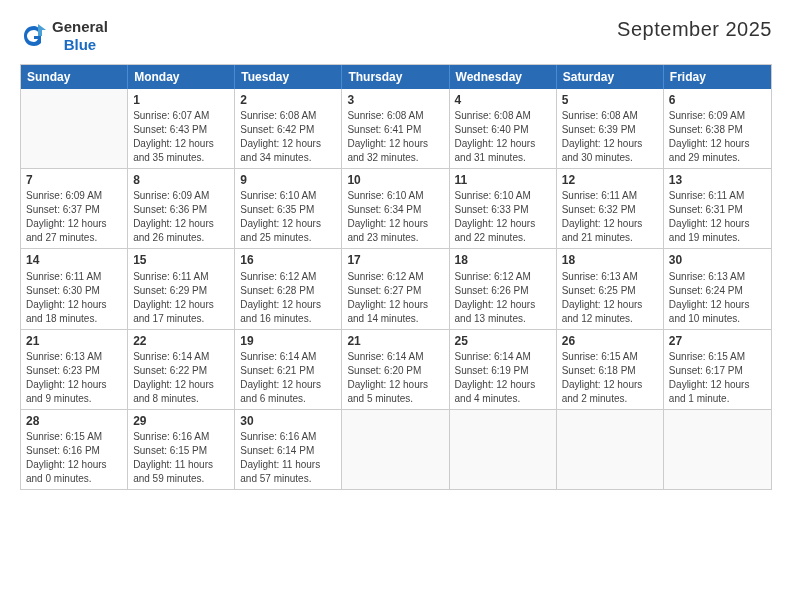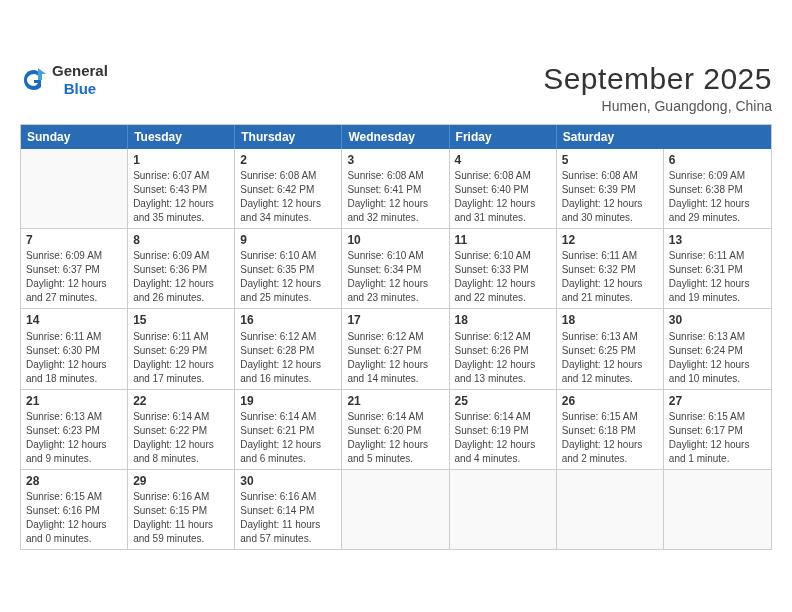--- a/index.html
+++ b/index.html
@@ -9,21 +9,20 @@
       font-family: Arial, sans-serif;
       background: #fff;
       overflow: hidden;
     }
     .page {
       width: 792px;
       height: 445px;
       padding: 18px 20px 10px 20px;
       display: flex;
       flex-direction: column;
-      margin-top: 44px;
     }
     .header {
       display: flex;
       justify-content: space-between;
       align-items: flex-start;
       margin-bottom: 10px;
     }
     .logo {
       display: flex;
       align-items: center;
@@ -37,21 +36,21 @@
     .logo-general { color: #333; }
     .logo-blue { color: #1a6bc4; text-align: center; }
     .logo-icon {
       width: 28px;
       height: 28px;
     }
     .title-block {
       text-align: right;
     }
     .month-title {
-      font-size: 30px;
+      font-size: 20px;
       font-weight: normal;
       color: #333;
       letter-spacing: 0.5px;
     }
     .location {
       font-size: 14px;
       color: #555;
       margin-top: 2px;
     }
     .calendar {
@@ -119,32 +118,32 @@
         <path d="M14 4 C8 4 4 8 4 14 C4 20 8 24 14 24 C17 24 19 23 21 21 L21 14 L14 14 L14 17 L18 17 C17 19 15.5 20 14 20 C10 20 7 17 7 14 C7 11 10 8 14 8 C16 8 17.5 9 18.5 10.5 L21 8 C19 6 16.5 4 14 4 Z" fill="#1a6bc4"></path>
         <path d="M18 2 L26 8 L22 8 L22 14 L18 14 Z" fill="#4a9fd4"></path>
       </svg>
       <div class="logo-text">
         <div class="logo-general">General</div>
         <div class="logo-blue">Blue</div>
       </div>
     </div>
     <div class="title-block">
       <div class="month-title">September 2025</div>
-      <div class="location">Humen, Guangdong, China</div>
     </div>
   </div>
 
   <div class="calendar">
     <div class="cal-header-row">
     <div class="cal-header-cell">Sunday</div>
+        <div class="cal-header-cell">Monday</div>
         <div class="cal-header-cell">Tuesday</div>
         <div class="cal-header-cell">Thursday</div>
         <div class="cal-header-cell">Wednesday</div>
+        <div class="cal-header-cell">Saturday</div>
         <div class="cal-header-cell">Friday</div>
-        <div class="cal-header-cell">Saturday</div>
       </div>
     <div class="cal-body">
     <div class="cal-row">
           <div class="cal-cell empty"></div>
           <div class="cal-cell">
             <div class="day-number">1</div>
             <div class="day-info" style="white-space: pre-line;">Sunrise: 6:07 AM
 Sunset: 6:43 PM
 Daylight: 12 hours
 and 35 minutes.</div>

